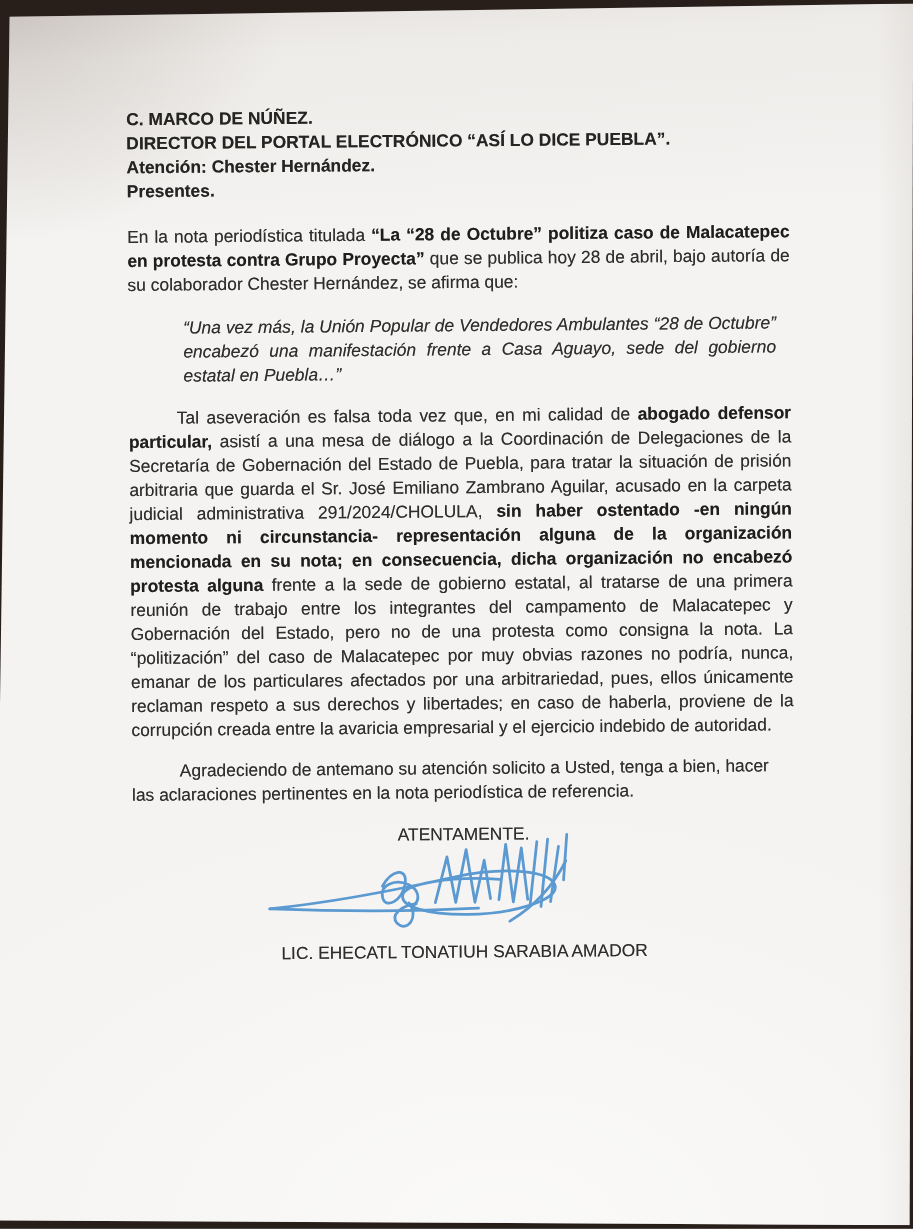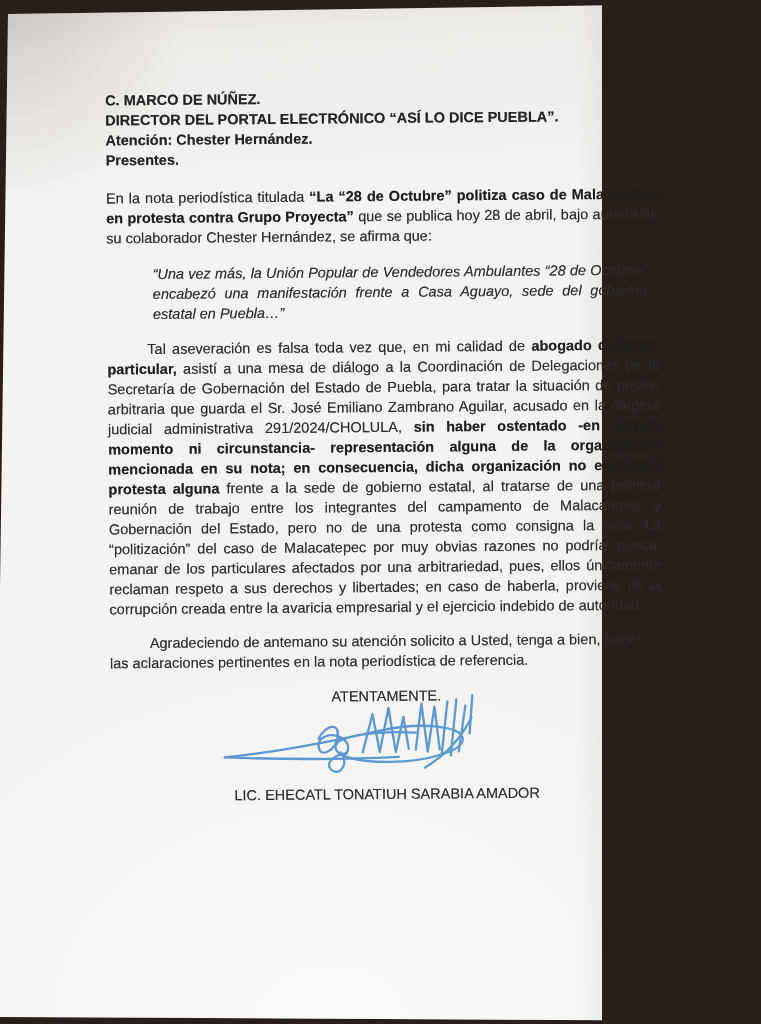--- a/index.html
+++ b/index.html
@@ -1,21 +1,21 @@
 <!DOCTYPE html>
 <html><head>
 <meta charset="utf-8">
 <style>
   html, body { margin:0; padding:0; }
   body {
     width:761px; height:1024px; overflow:hidden;
     background:#281e1a;
     font-family:"Liberation Sans","DejaVu Sans",sans-serif;
   }
-  .photo { position:relative; width:602px; height:1024px; }
+  .photo { position:relative; width:761px; height:1024px; }
   .paper {
     position:absolute; inset:0;
     background:#f4f3f1;
     clip-path:polygon(8px 14px, 761px 3px, 758px 1021px, -6px 1017px);
   }
   .paper::before {
     content:""; position:absolute; inset:0; pointer-events:none;
     background:
       radial-gradient(45% 28% at 0% 0%, rgba(96,76,66,0.20), rgba(96,76,66,0) 70%),
       linear-gradient(177deg, rgba(123,102,89,0.14) 0%, rgba(123,102,89,0.05) 5%, rgba(255,255,255,0) 20%),

